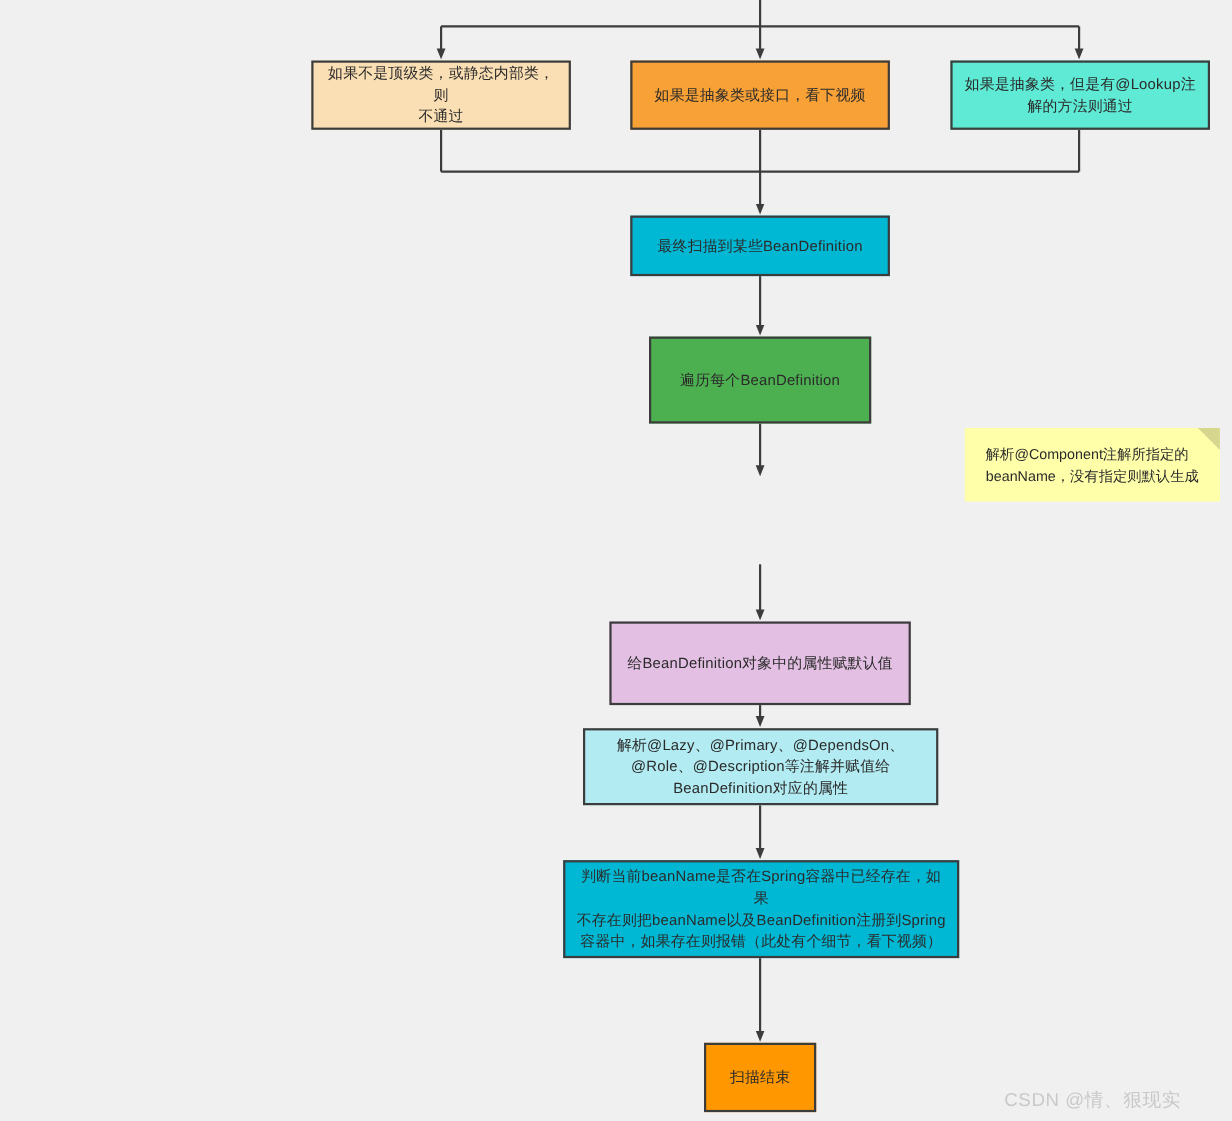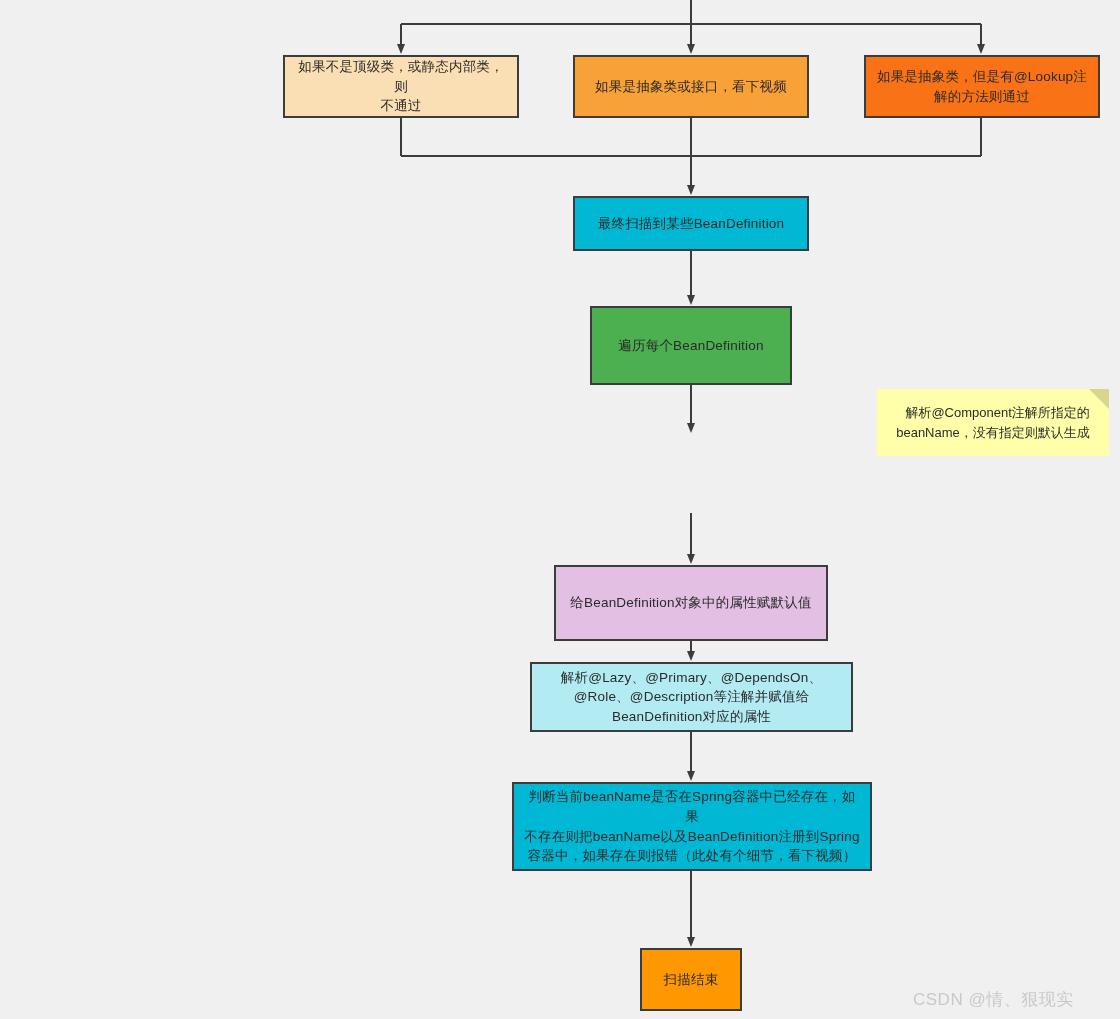--- a/index.html
+++ b/index.html
@@ -45,21 +45,21 @@
     white-space: pre-line;
   }
   .note {
     position: absolute;
     box-sizing: border-box;
     background: #ffffaa;
     border: none;
     display: flex;
     align-items: center;
     justify-content: center;
-    text-align: right;
+    text-align: left;
     color: #2b2b2b;
     font-size: 13px;
     line-height: 1.5;
     padding: 6px 12px;
     white-space: pre-line;
   }
   .note-fold {
     position: absolute;
     top: 0;
     right: 0;
@@ -123,21 +123,21 @@
 
   <div class="node" style="left:283px; top:55px; width:236px; height:63px; background:#fadfb4;">
     <span class="label">如果不是顶级类，或静态内部类，则
 不通过</span>
   </div>
 
   <div class="node" style="left:573px; top:55px; width:236px; height:63px; background:#f8a136;">
     <span class="label">如果是抽象类或接口，看下视频</span>
   </div>
 
-  <div class="node" style="left:864px; top:55px; width:236px; height:63px; background:#f97316;">
+  <div class="node" style="left:864px; top:55px; width:236px; height:63px; background:#5eead4;">
     <span class="label">如果是抽象类，但是有@Lookup注
 解的方法则通过</span>
   </div>
 
   <div class="node" style="left:573px; top:196px; width:236px; height:55px; background:#00b8d4;">
     <span class="label">最终扫描到某些BeanDefinition</span>
   </div>
 
   <div class="node" style="left:590px; top:306px; width:202px; height:79px; background:#4caf50;">
     <span class="label">遍历每个BeanDefinition</span>

